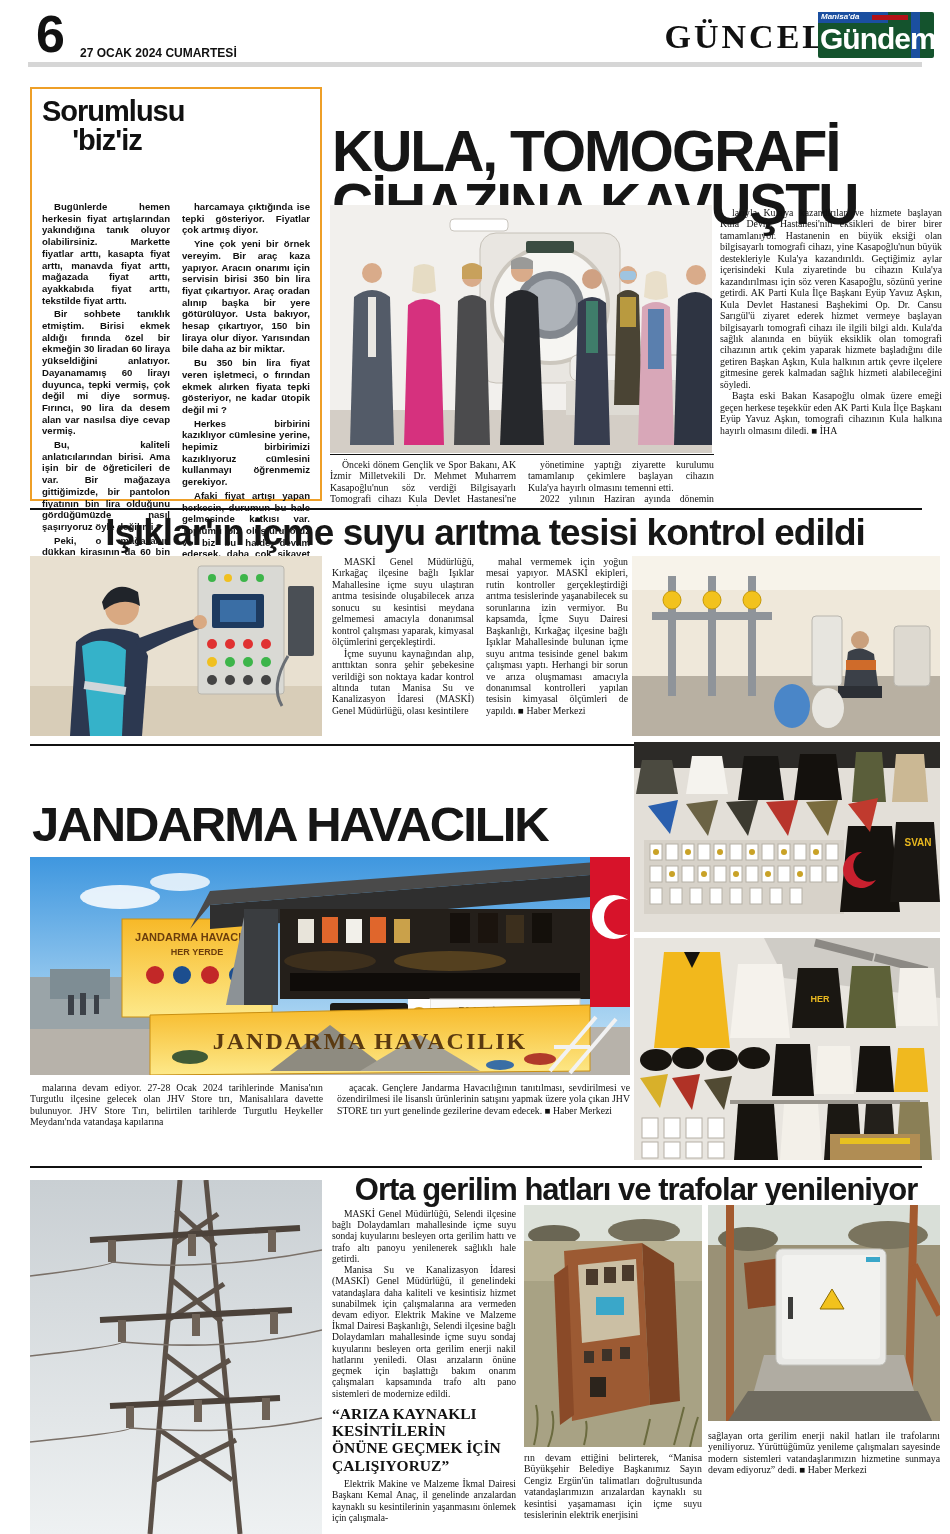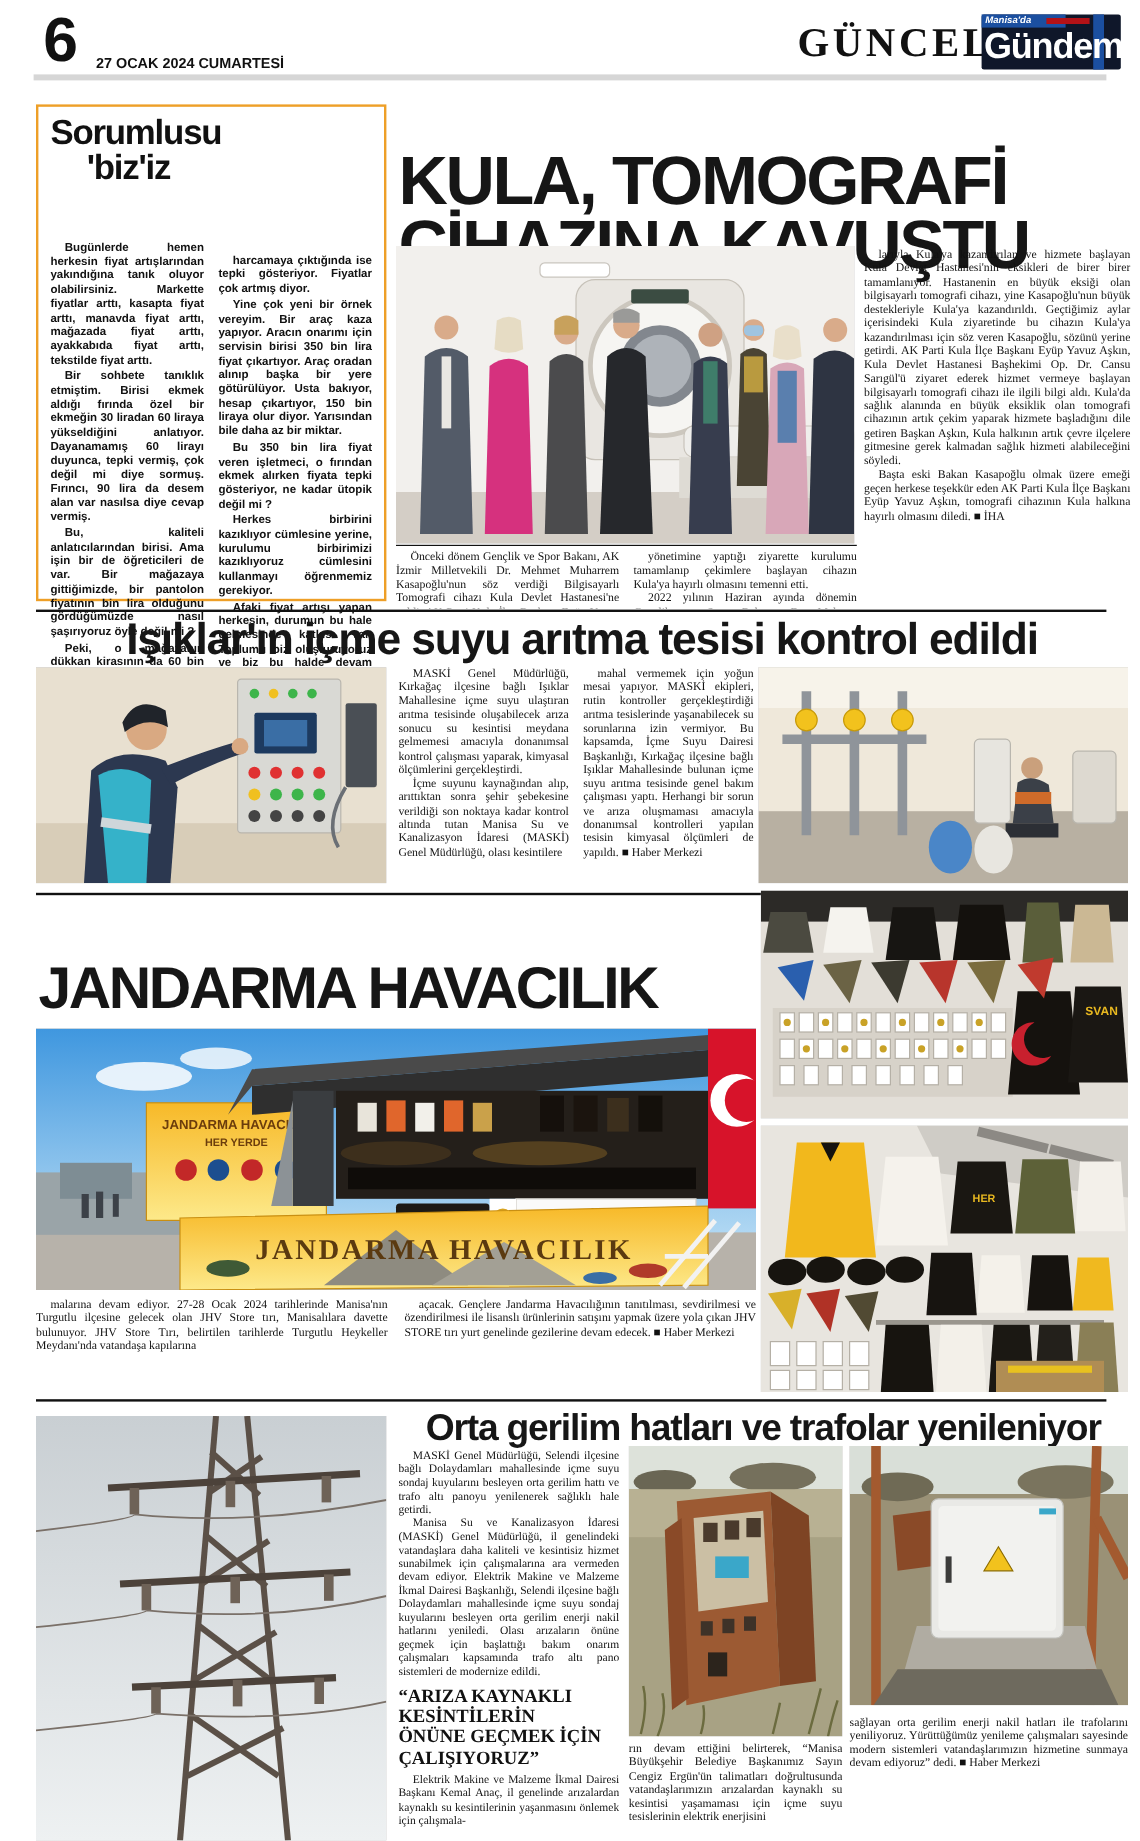--- a/index.html
+++ b/index.html
@@ -5,21 +5,21 @@
   html,body{margin:0;padding:0;background:#ffffff;}
   .page{position:relative;width:950px;height:1534px;background:#ffffff;overflow:hidden;
         font-family:"Liberation Serif",serif;color:#111;}
   .abs{position:absolute;}
   .rule{position:absolute;background:#111;height:2px;}
   .grayband{position:absolute;background:#d6d6d6;}
   
   .pagenum{font-family:"Liberation Sans",sans-serif;font-weight:bold;font-size:52px;line-height:1;}
   .pagedate{font-family:"Liberation Sans",sans-serif;font-weight:bold;font-size:12px;letter-spacing:0;}
   .section{font-family:"Liberation Serif",serif;font-size:34px;letter-spacing:3px;font-weight:bold;}
-  .logo{width:116px;height:46px;position:relative;background:#0f172a;border-radius:2px;}
+  .logo{width:116px;height:46px;position:relative;background:#14532d;border-radius:2px;}
   .logo .blue{position:absolute;left:0;top:0;width:70px;height:11px;background:#1b4fa0;}
   .logo .bluebar{position:absolute;right:14px;top:0;width:9px;height:46px;background:#1b4fa0;}
   .logo .manisada{position:absolute;left:3px;top:0px;color:#fff;font-family:"Liberation Sans",sans-serif;
         font-size:8px;font-style:italic;font-weight:bold;}
   .logo .gundem{position:absolute;left:2px;top:10px;color:#fff;font-family:"Liberation Sans",sans-serif;
         font-size:30px;font-weight:bold;letter-spacing:-1px;}
   .logo .redstrip{position:absolute;right:26px;top:3px;width:36px;height:5px;background:#b31217;}
   
   .opinion{border:2px solid #ee9f27;box-sizing:border-box;padding:8px 10px;background:#fff;}
   .op-title{font-family:"Liberation Sans",sans-serif;font-weight:bold;font-size:29px;line-height:1.0;
@@ -63,32 +63,32 @@
     <div class="bluebar"></div>
     <div class="redstrip"></div>
     <div class="manisada">Manisa'da</div>
     <div class="gundem">Gündem</div>
   </div>
   <div class="grayband" style="left:28px;top:62px;width:894px;height:5px;"></div>
 
   <div class="abs opinion" style="left:30px;top:87px;width:292px;height:414px;">
     <div class="op-title" style="width:130px;text-align:center;">Sorumlusu
 'biz'iz</div>
-    <div class="op-cols" style="margin-top:46px;align-items:center;">
+    <div class="op-cols" style="margin-top:46px;">
       <div class="op-col">
         <p>Bugünlerde hemen herkesin fiyat artışlarından yakındığına tanık oluyor olabilirsiniz. Markette fiyatlar arttı, kasapta fiyat arttı, manavda fiyat arttı, mağazada fiyat arttı, ayakkabıda fiyat arttı, tekstilde fiyat arttı.</p>
         <p>Bir sohbete tanıklık etmiştim. Birisi ekmek aldığı fırında özel bir ekmeğin 30 liradan 60 liraya yükseldiğini anlatıyor. Dayanamamış 60 lirayı duyunca, tepki vermiş, çok değil mi diye sormuş. Fırıncı, 90 lira da desem alan var nasılsa diye cevap vermiş.</p>
         <p>Bu, kaliteli anlatıcılarından birisi. Ama işin bir de öğreticileri de var. Bir mağazaya gittiğimizde, bir pantolon fiyatının bin lira olduğunu gördüğümüzde nasıl şaşırıyoruz öyle değil mi ?</p>
         <p>Peki, o mağazanın dükkan kirasının da 60 bin liradan 120 bin liraya çıktığını biliyor muyuz. Dükkan sahibi kira geliri arttığı için seviniyor. O parayı</p>
       </div>
       <div class="op-col">
         <p>harcamaya çıktığında ise tepki gösteriyor. Fiyatlar çok artmış diyor.</p>
         <p>Yine çok yeni bir örnek vereyim. Bir araç kaza yapıyor. Aracın onarımı için servisin birisi 350 bin lira fiyat çıkartıyor. Araç oradan alınıp başka bir yere götürülüyor. Usta bakıyor, hesap çıkartıyor, 150 bin liraya olur diyor. Yarısından bile daha az bir miktar.</p>
         <p>Bu 350 bin lira fiyat veren işletmeci, o fırından ekmek alırken fiyata tepki gösteriyor, ne kadar ütopik değil mi ?</p>
-        <p>Herkes birbirini kazıklıyor cümlesine yerine, kurulumu birbirimizi kazıklıyoruz cümlesini kullanmayı öğrenmemiz gerekiyor.</p>
+        <p>Herkes birbirini kazıklıyor cümlesine yerine, hepimiz birbirimizi kazıklıyoruz cümlesini kullanmayı öğrenmemiz gerekiyor.</p>
         <p>Afaki fiyat artışı yapan herkesin, durumun bu hale gelmesinde katkısı var. Toplumu biz oluşturuyoruz ve biz bu halde devam edersek, daha çok şikayet edeceğiz ama inanın ondan daha vahimi, bu iş böyle gitmez...</p>
       </div>
     </div>
   </div>
 
   <div class="abs hl-huge" style="left:332px;top:84px;width:612px;font-size:57px;margin-top:41px;">KULA, TOMOGRAFİ
 CİHAZINA KAVUŞTU</div>
 
   <div class="photo" style="left:330px;top:205px;width:382px;height:248px;">
     <svg width="382" height="248" viewBox="0 0 382 248">

